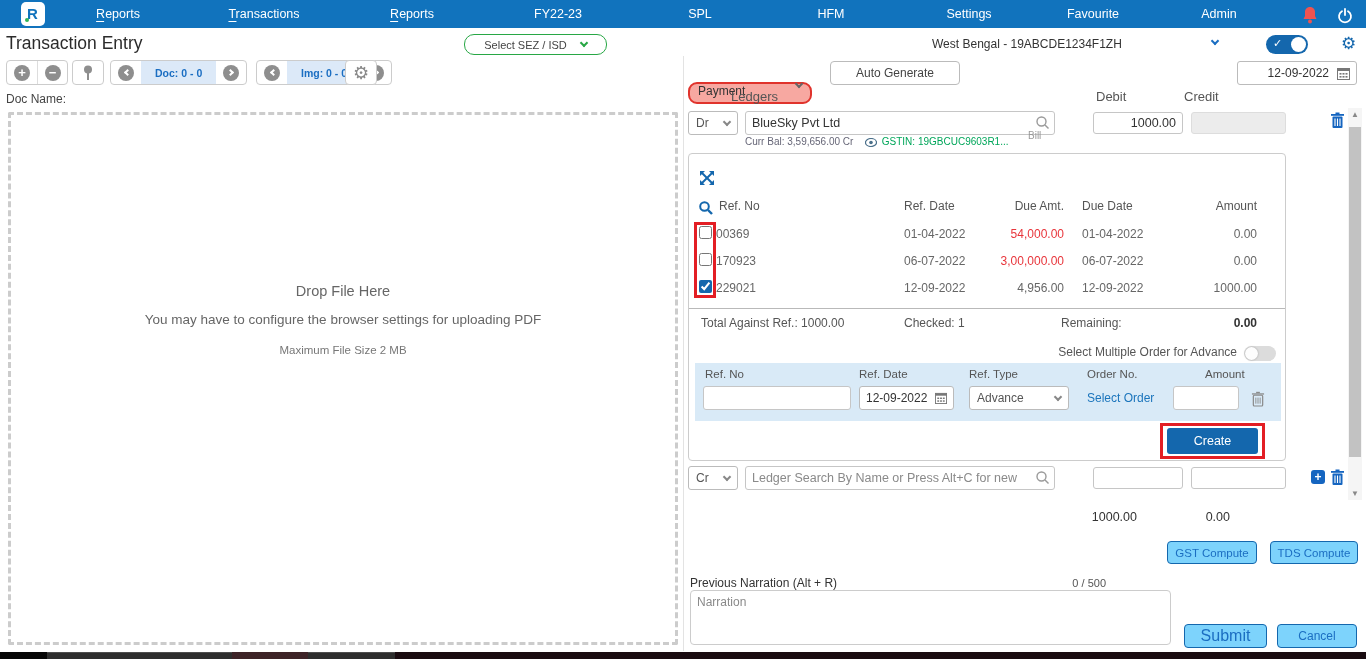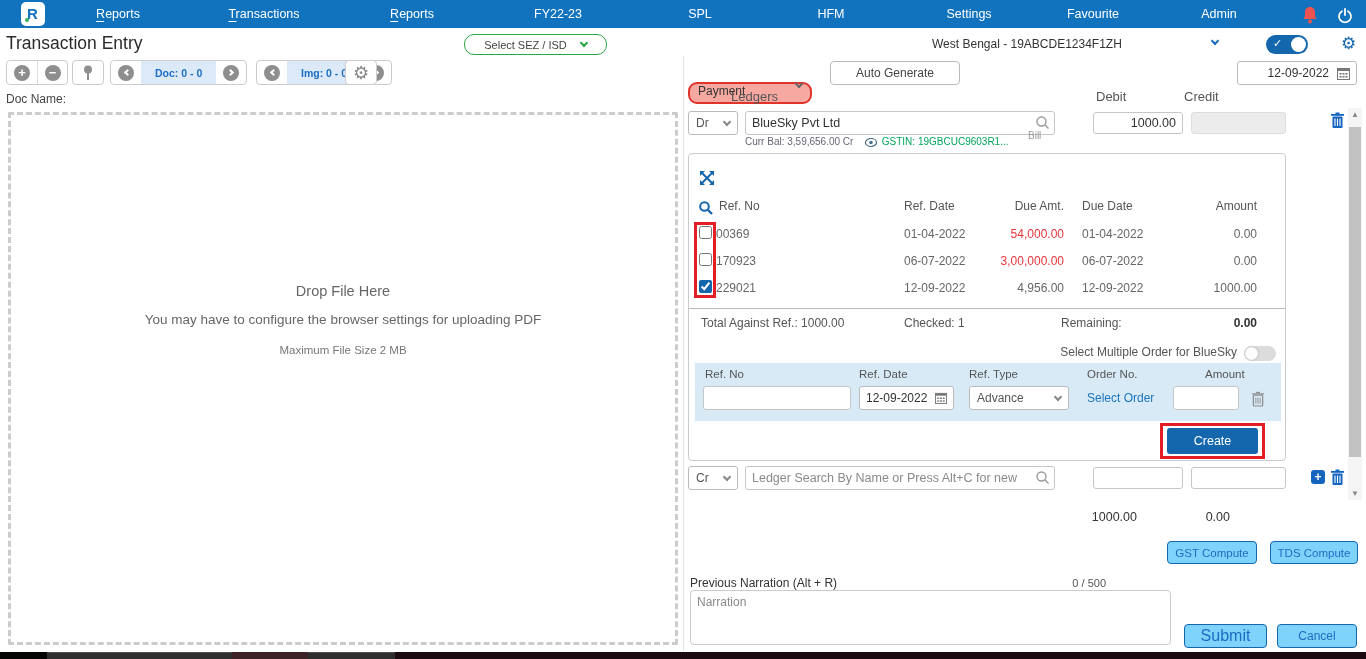--- a/index.html
+++ b/index.html
@@ -328,21 +328,21 @@
 
     <div class="ann" style="left:5px; top:68px; width:22px; height:76px;"></div>
 
     <div class="rp-divider"></div>
 
     <span class="rp" style="left:12px; top:162px; color:#555;"><span>Total Against Ref.:</span> <span>1000.00</span></span>
     <span class="rp" style="left:215px; top:162px; color:#555;"><span>Checked:</span> <span>1</span></span>
     <span class="rp" style="left:372px; top:162px; color:#555;">Remaining:</span>
     <span class="rp right bold" style="left:455px; top:162px; width:113px;">0.00</span>
 
-    <span class="rp" style="left:178px; top:191px; width:370px; text-align:right; color:#555;">Select Multiple Order for BlueSky</span>
+    <span class="rp" style="left:178px; top:191px; width:370px; text-align:right; color:#555;">Select Multiple Order for Advance</span>
     <div class="toggle-off" style="left:555px; top:192px;">
         <span class="knob"></span>
       </div>
 
     <div class="subform">
       <span class="sf-label" style="left:10px;">Ref. No</span>
       <span class="sf-label" style="left:164px;">Ref. Date</span>
       <span class="sf-label" style="left:274px;">Ref. Type</span>
       <span class="sf-label" style="left:392px;">Order No.</span>
       <span class="sf-label" style="left:510px;">Amount</span>

